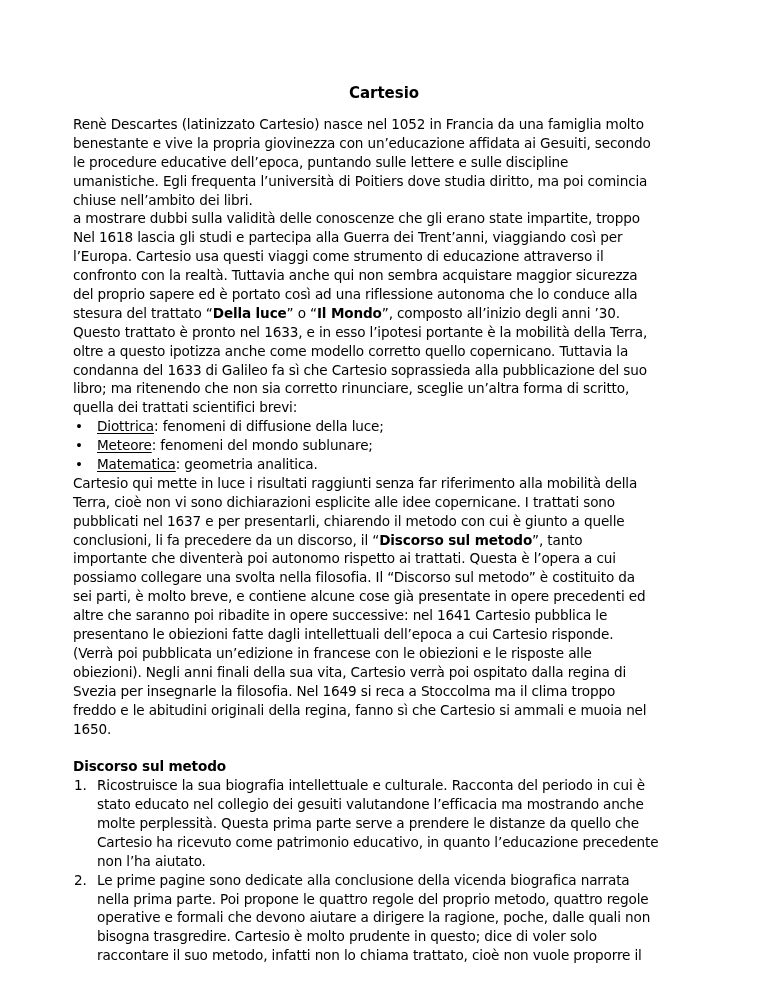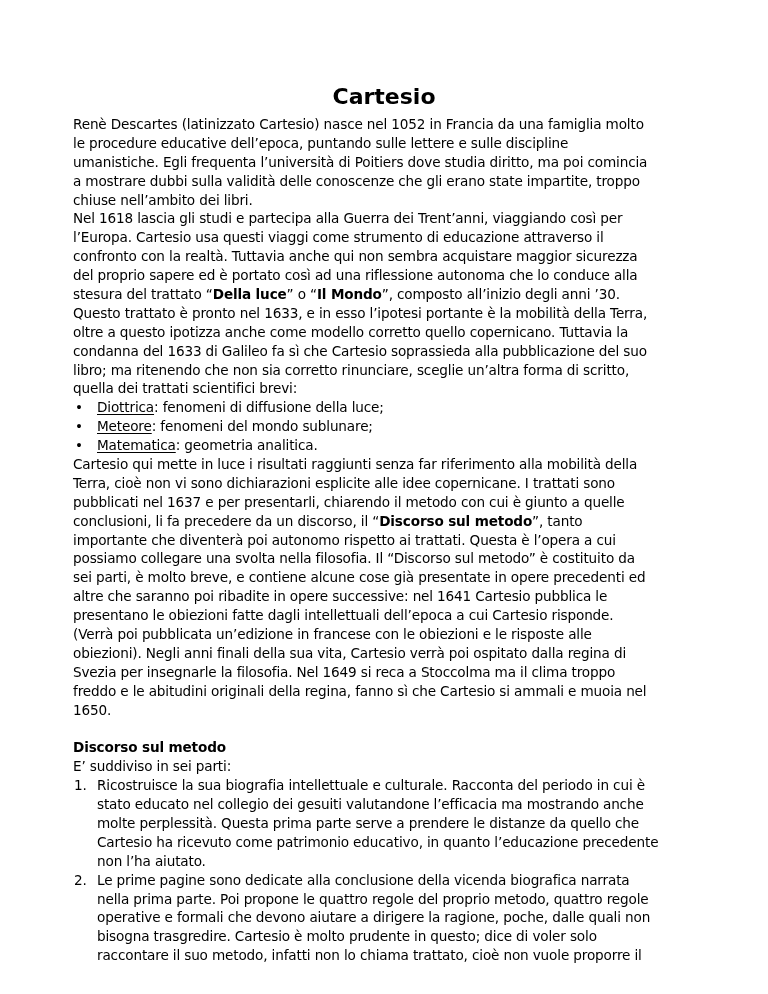--- a/index.html
+++ b/index.html
@@ -3,21 +3,21 @@
 <meta charset="utf-8">
 <style>
   html, body { margin: 0; padding: 0; background: #ffffff; }
   body { width: 768px; height: 994px; position: relative; overflow: hidden; }
   .page {
     position: absolute; left: 0; top: 0; width: 768px; height: 994px; background: #ffffff;
     font-family: "DejaVu Sans", sans-serif; color: #000000;
   }
   .title {
     position: absolute; left: 0; width: 768px; top: 84px; text-align: center;
-    font-size: 22px; font-weight: bold; letter-spacing: 0px;
+    font-size: 15px; font-weight: bold; letter-spacing: 0px;
   }
   .body {
     position: absolute; left: 73px; top: 115px; width: 640px;
     font-size: 13.6px; line-height: 18.9px; letter-spacing: -0.15px;
   }
   .ln { white-space: nowrap; display: block; height: 18.9px; }
   .blank { height: 18.9px; }
   .bul { position: relative; padding-left: 24px; }
   .bul .dot { position: absolute; left: 2px; top: 0; }
   .num { position: relative; padding-left: 24px; }
@@ -28,24 +28,25 @@
 </style>
 </head>
 <body>
 
 <div class="page">
   <div class="title">Cartesio</div>
 
   <div class="body">
     <div>
       <span class="ln">Renè Descartes (latinizzato Cartesio) nasce nel 1052 in Francia da una famiglia molto</span>
+      <span class="ln">benestante e vive la propria giovinezza con un’educazione affidata ai Gesuiti, secondo</span>
       <span class="ln">le procedure educative dell’epoca, puntando sulle lettere e sulle discipline</span>
       <span class="ln">umanistiche. Egli frequenta l’università di Poitiers dove studia diritto, ma poi comincia</span>
+      <span class="ln">chiuse nell’ambito dei libri.</span>
       <span class="ln">a mostrare dubbi sulla validità delle conoscenze che gli erano state impartite, troppo</span>
-      <span class="ln">chiuse nell’ambito dei libri.</span>
       <span class="ln">Nel 1618 lascia gli studi e partecipa alla Guerra dei Trent’anni, viaggiando così per</span>
       <span class="ln">l’Europa. Cartesio usa questi viaggi come strumento di educazione attraverso il</span>
       <span class="ln">confronto con la realtà. Tuttavia anche qui non sembra acquistare maggior sicurezza</span>
       <span class="ln">del proprio sapere ed è portato così ad una riflessione autonoma che lo conduce alla</span>
       <span class="ln"><span>stesura del trattato “</span><b>Della luce</b><span>” o “</span><b>Il Mondo</b><span>”, composto all’inizio degli anni ’30.</span></span>
       <span class="ln">Questo trattato è pronto nel 1633, e in esso l’ipotesi portante è la mobilità della Terra,</span>
       <span class="ln">oltre a questo ipotizza anche come modello corretto quello copernicano. Tuttavia la</span>
       <span class="ln">condanna del 1633 di Galileo fa sì che Cartesio soprassieda alla pubblicazione del suo</span>
       <span class="ln">libro; ma ritenendo che non sia corretto rinunciare, sceglie un’altra forma di scritto,</span>
       <span class="ln">quella dei trattati scientifici brevi:</span>
@@ -71,21 +72,20 @@
       <span class="ln">obiezioni). Negli anni finali della sua vita, Cartesio verrà poi ospitato dalla regina di</span>
       <span class="ln">Svezia per insegnarle la filosofia. Nel 1649 si reca a Stoccolma ma il clima troppo</span>
       <span class="ln">freddo e le abitudini originali della regina, fanno sì che Cartesio si ammali e muoia nel</span>
       <span class="ln">1650.</span>
     </div>
 
     <div class="blank"></div>
 
     <div>
       <span class="ln"><b>Discorso sul metodo</b></span>
-      <span class="ln">E’ suddiviso in sei parti:</span>
 
       <div>
         <span class="ln num"><span class="n">1.</span><span>Ricostruisce la sua biografia intellettuale e culturale. Racconta del periodo in cui è</span></span>
         <span class="ln cont">stato educato nel collegio dei gesuiti valutandone l’efficacia ma mostrando anche</span>
         <span class="ln cont">molte perplessità. Questa prima parte serve a prendere le distanze da quello che</span>
         <span class="ln cont">Cartesio ha ricevuto come patrimonio educativo, in quanto l’educazione precedente</span>
         <span class="ln cont">non l’ha aiutato.</span>
       </div>
 
       <div>

